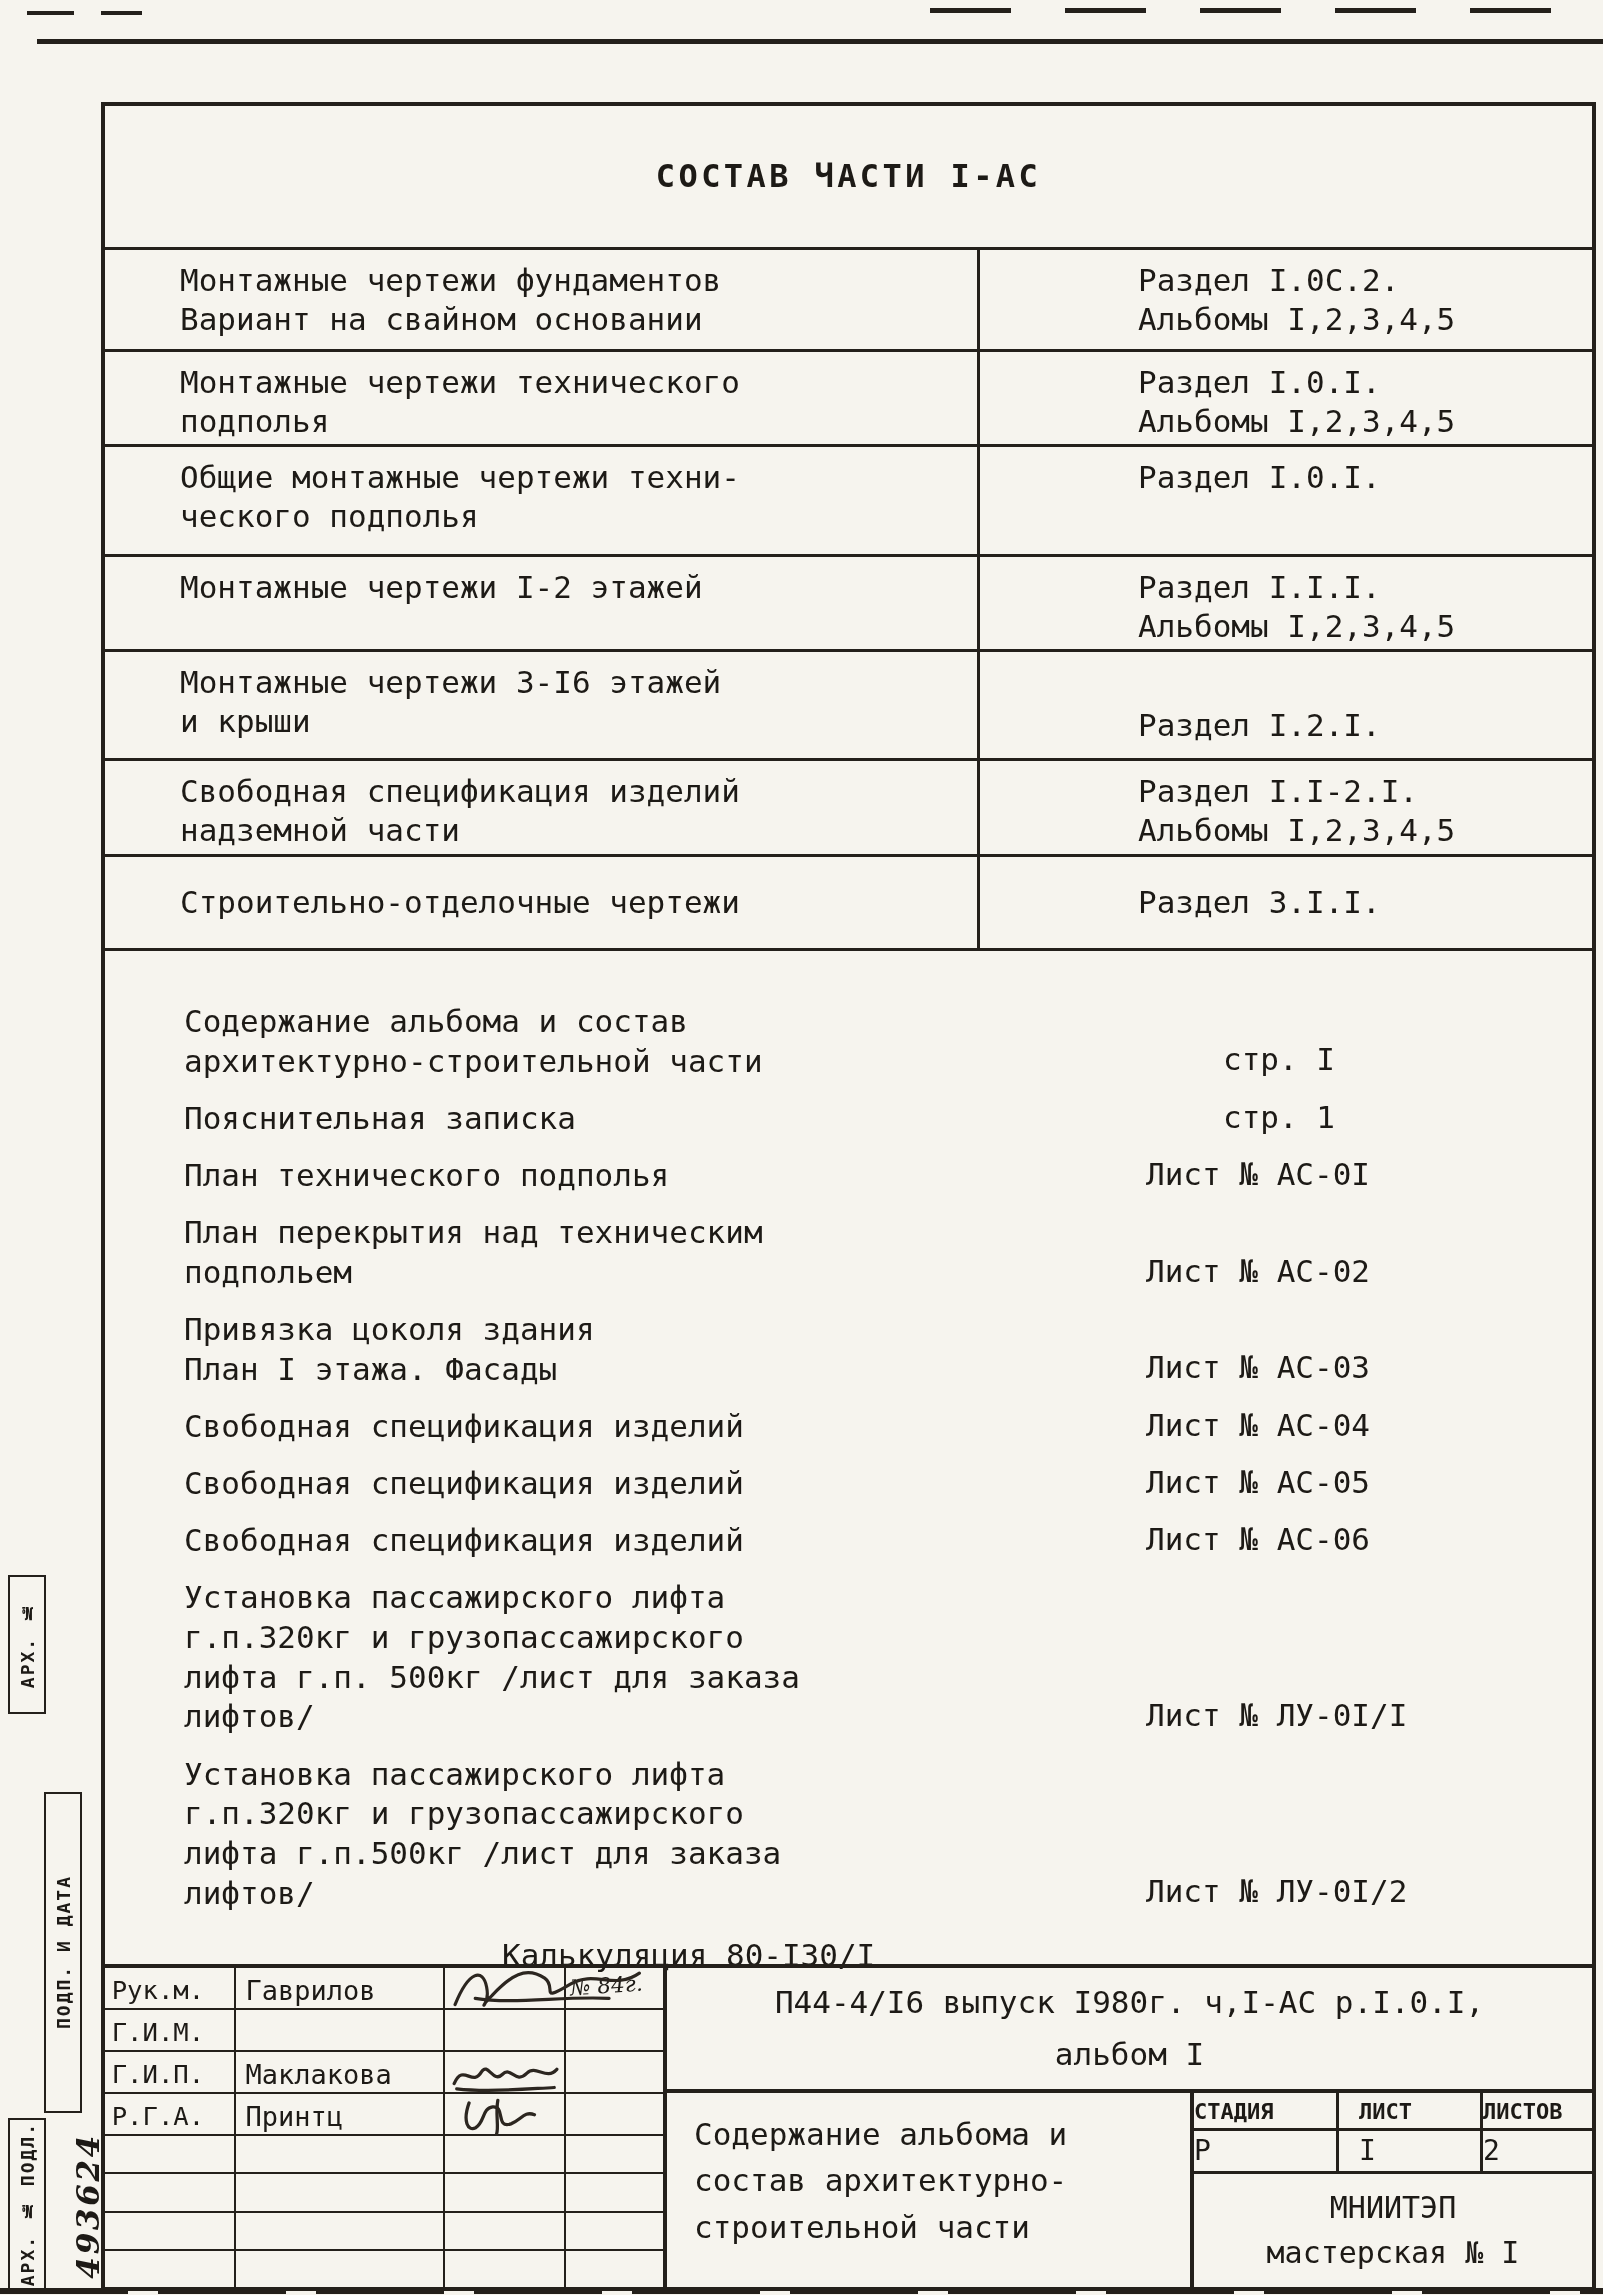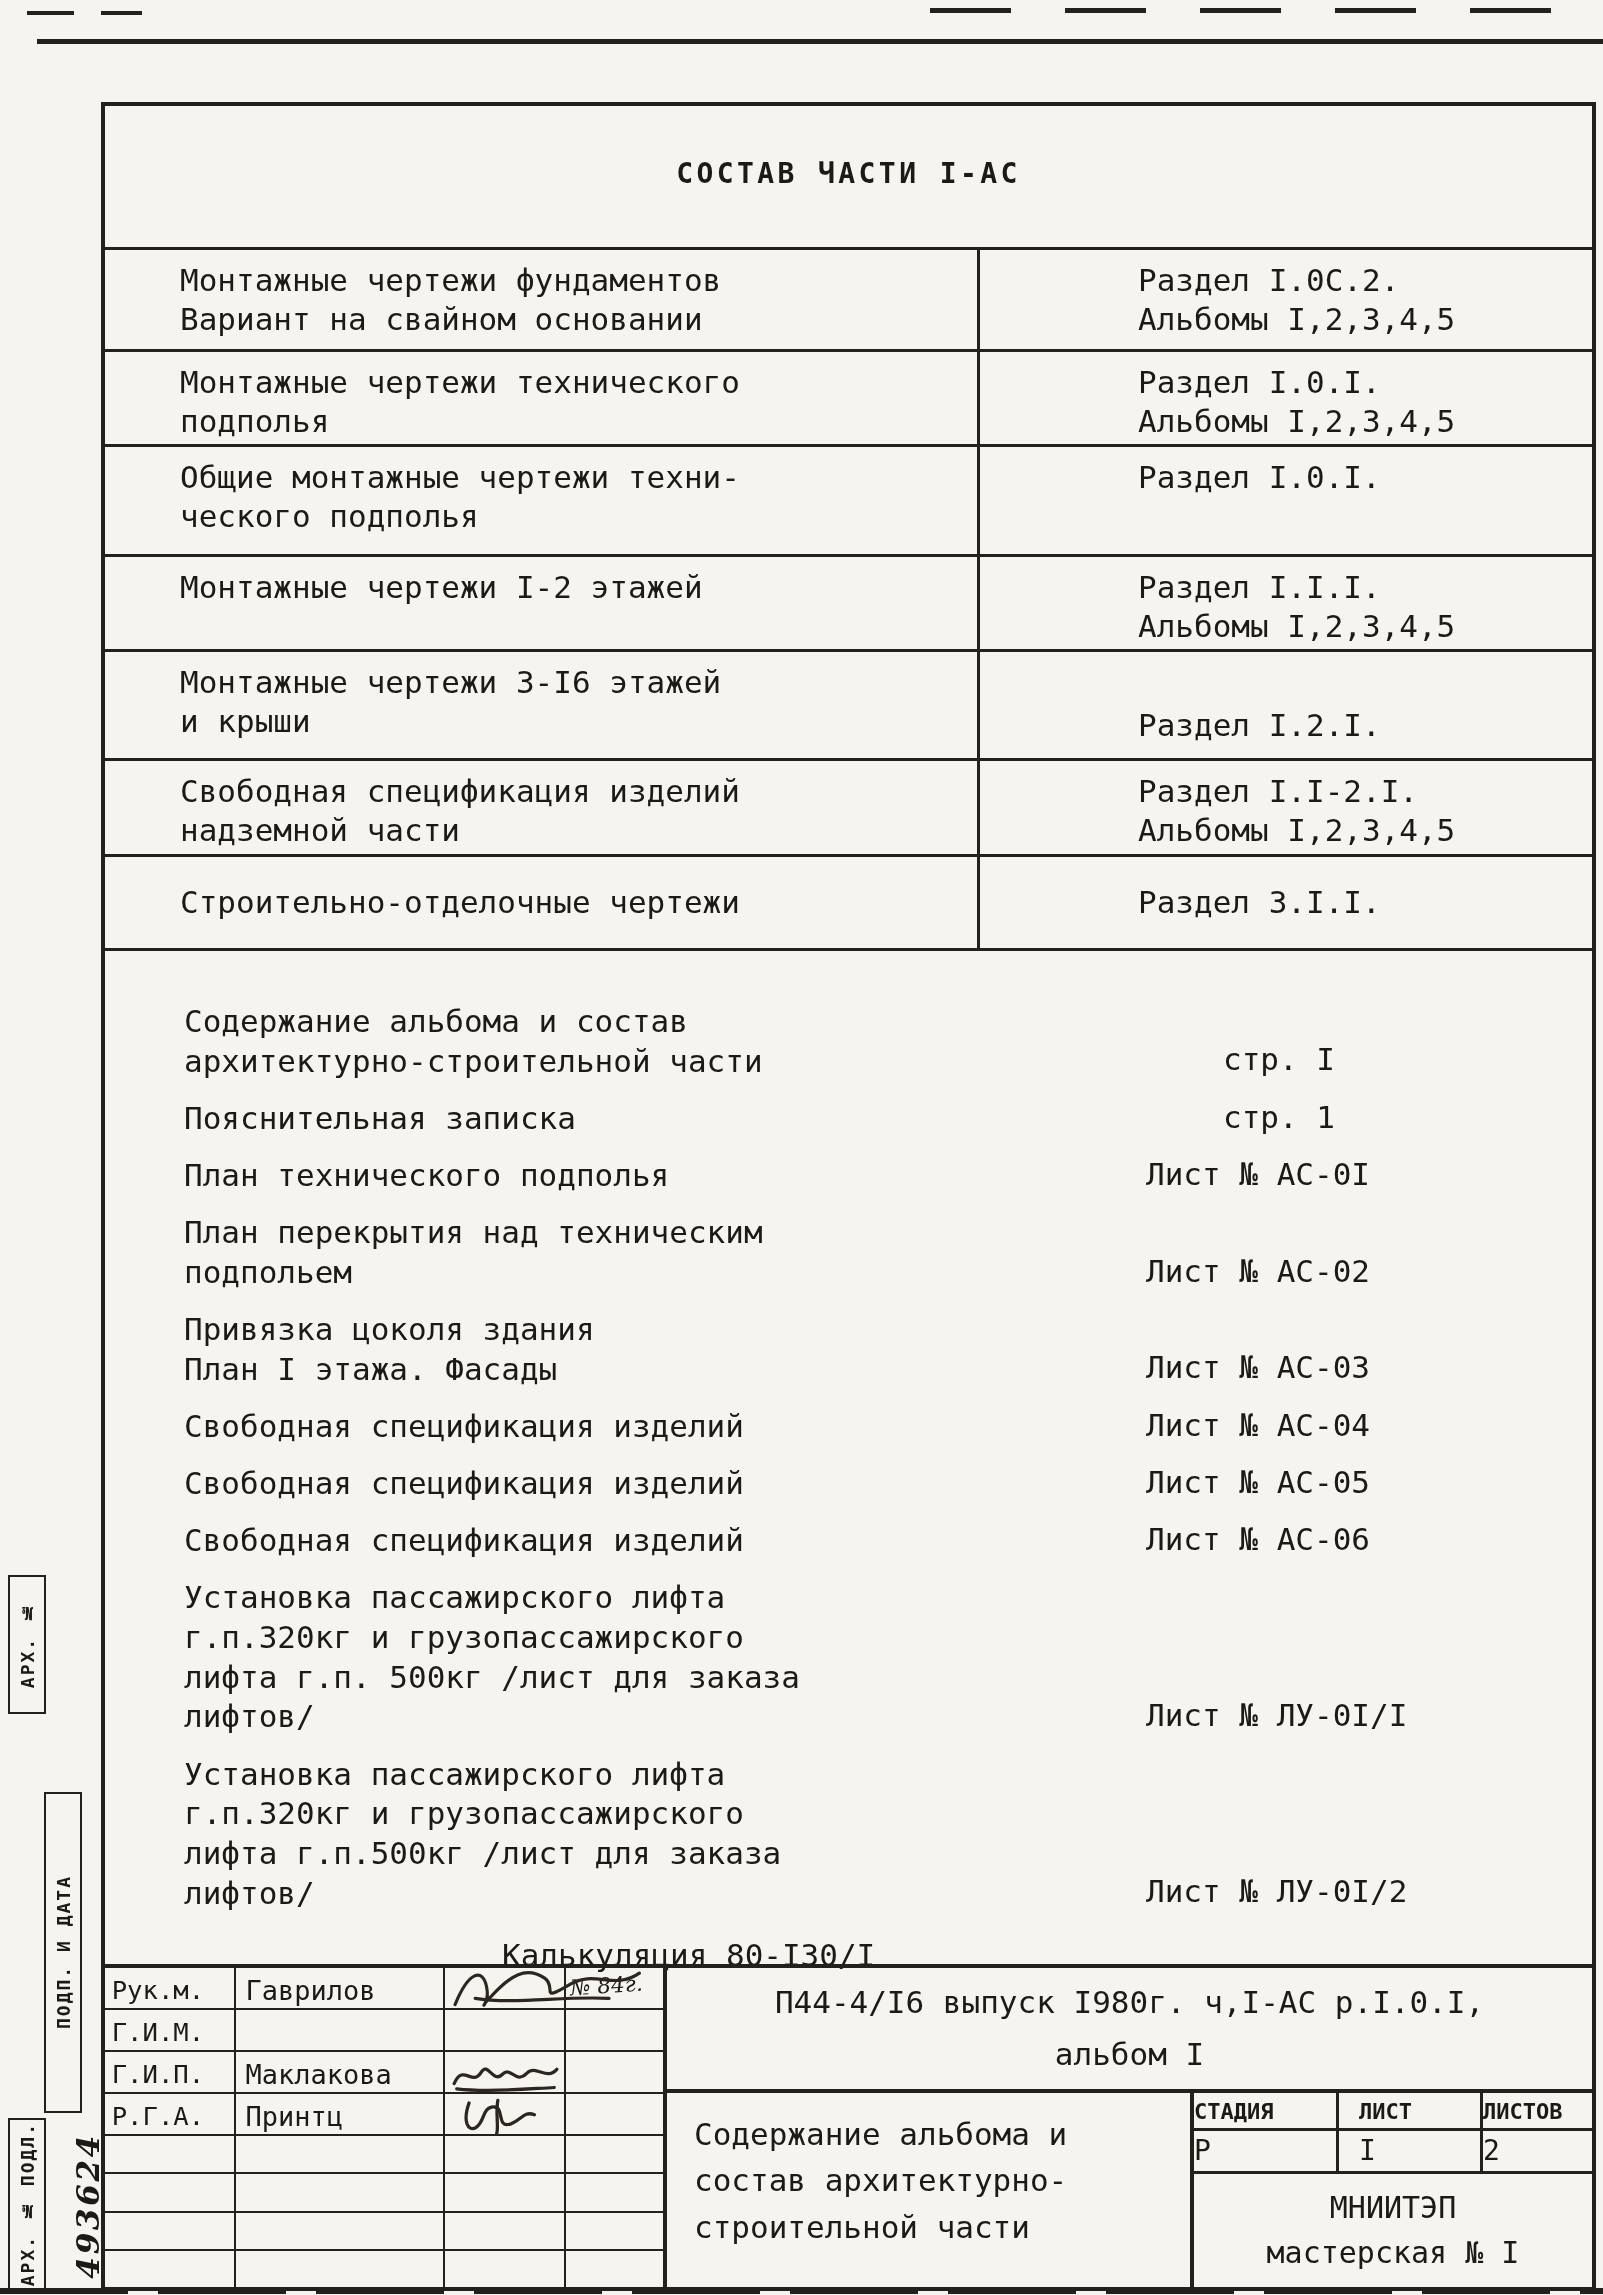--- a/index.html
+++ b/index.html
@@ -17,21 +17,21 @@
   .dash-b { position:absolute; left:930px; right:6.7px; top:8px; height:4.7px;
             background:repeating-linear-gradient(90deg,#24201b 0 81px, transparent 81px 135px); }
   .bottom-rule { position:absolute; left:0; right:0; bottom:1.3px; height:5.4px;
             background:repeating-linear-gradient(90deg,#24201b 0 128px, transparent 128px 158px); }
 
   
   .frame { position:absolute; left:101px; top:102px; width:1495px; height:2189px;
            border:4.7px solid #24201b; }
 
   .sheet-title { position:absolute; top:51px; left:0; right:0; text-align:center;
-                 font-size:28px; font-weight:bold; letter-spacing:3.4px; }
+                 font-size:32px; font-weight:bold; letter-spacing:3.4px; }
 
   
   .sections-table { position:absolute; top:141px; left:0; right:0; border-bottom:3.4px solid #24201b; }
   .srow { display:flex; border-top:3.4px solid #24201b; }
   .scell { font-size:31px; line-height:1.28; }
   .scell.name { width:872px; padding:10.8px 16px 0 75px; }
   .scell.ref  { flex:1; border-left:3.4px solid #24201b; padding:10.8px 0 0 158px; }
   .scell.ref.low { display:flex; align-items:flex-end; padding-top:8px; padding-bottom:12px; }
   .srow.center .scell { display:flex; align-items:center; padding-top:0; }
 

